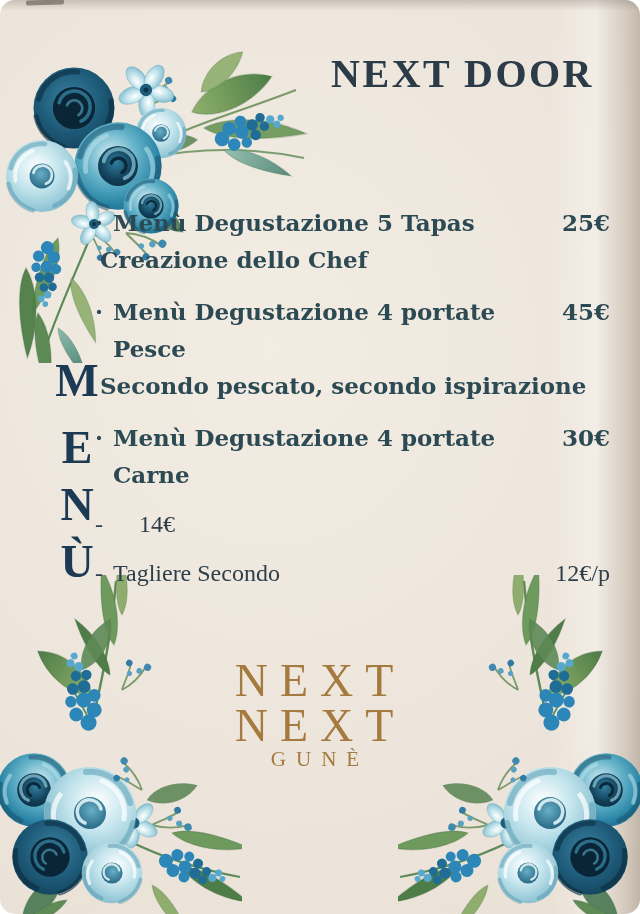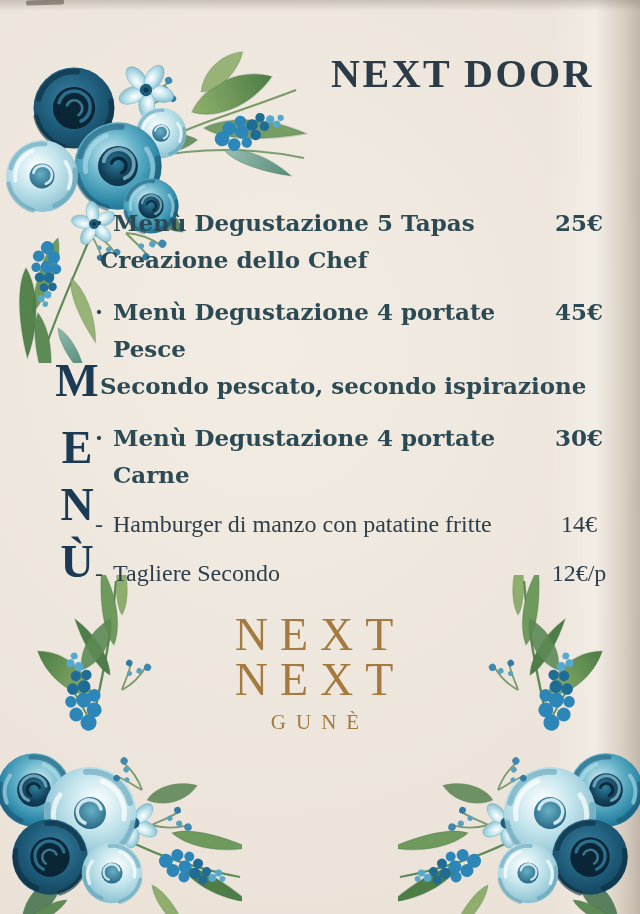--- a/index.html
+++ b/index.html
@@ -5,20 +5,21 @@
   html, body { margin: 0; padding: 0; }
   body {
     width: 640px; height: 914px; overflow: hidden;
     font-family: "DejaVu Serif", serif;
   }
   .page {
     position: relative; width: 640px; height: 914px; overflow: hidden;
     background:
       linear-gradient(90deg, rgba(255,255,255,0) 86%, rgba(255,255,255,0.30) 93%, rgba(134,116,95,0.20) 97.5%, rgba(104,88,70,0.32) 100%),
       radial-gradient(130% 100% at 42% 38%, #f2ece3 0%, #ece4da 55%, #e7ddd0 100%);
+    border-radius: 15px;
   }
   .top-edge {
     position: absolute; top: 0; left: 0; right: 0; height: 11px;
     background: linear-gradient(180deg, rgba(108,98,86,0.28), rgba(108,98,86,0));
     pointer-events: none;
   }
   .corner-mark {
     position: absolute; top: 0; left: 26px; width: 38px; height: 5px;
     background: #5f574d; opacity: 0.6; border-radius: 2px;
     transform: rotate(-2deg);
@@ -36,39 +37,39 @@
     font-weight: 700; font-size: 46px; color: #1c3a53;
   }
   .vmenu .vletter { display: block; line-height: 57px; }
   .vmenu .vletter:first-child { margin-bottom: 10px; }
   
   .menu { position: absolute; left: 95px; top: 204px; right: 30px; }
   .menu-item { margin: 0 0 15px 0; color: #2c4a53; }
   .mi-row { display: flex; align-items: baseline; }
   .mi-marker { flex: none; width: 18px; }
   .mi-name { flex: 1 1 auto; }
-  .mi-price { flex: none; width: 62px; text-align: center; white-space: nowrap; }
+  .mi-price { flex: none; width: 62px; text-align: right; white-space: nowrap; }
   .menu-item.bold {
     font-family: "DejaVu Serif", serif; font-weight: 700;
     font-size: 23px; line-height: 37px;
   }
   .menu-item.bold .mi-desc { margin-left: 5px; }
   .menu-item.regular {
     font-family: "Liberation Serif", serif; font-weight: 400;
     font-size: 24px; line-height: 32px; color: #2e3f4b;
     margin-top: 7px; margin-bottom: 17px;
   }
   
   .logo {
-    position: absolute; top: 612px; left: 0; width: 640px;
+    position: absolute; top: 658px; left: 0; width: 640px;
     text-align: center; color: #a57a3e;
     font-family: "Liberation Serif", serif; font-weight: 400;
   }
   .logo-line { display: block; font-size: 46px; line-height: 45px; letter-spacing: 12px; }
-  .logo-sub  { display: block; font-size: 21px; line-height: 22px; letter-spacing: 10px; margin-top: 9px; }
+  .logo-sub  { display: block; font-size: 21px; line-height: 22px; letter-spacing: 10px; }
   
   .floral { position: absolute; pointer-events: none; }
   .floral-tl { left: -4px; top: 28px; width: 320px; height: 335px; }
   .floral-bl { left: -8px; bottom: -6px; width: 250px; height: 345px; }
   .floral-br { right: -8px; bottom: -6px; width: 250px; height: 345px; }
 </style>
 </head>
 <body>
 
 <div class="page">
@@ -304,21 +305,20 @@
       <div class="mi-row">
         <span class="mi-marker">·</span>
         <span class="mi-name">Menù Degustazione 4 portate Carne</span>
         <span class="mi-price">30€</span>
       </div>
     </div>
 
     <div class="menu-item regular">
       <div class="mi-row">
         <span class="mi-marker">-</span>
-        <span class="mi-name">Hamburger di manzo con patatine fritte</span>
         <span class="mi-price">14€</span>
       </div>
     </div>
 
     <div class="menu-item regular">
       <div class="mi-row">
         <span class="mi-marker">-</span>
         <span class="mi-name">Tagliere Secondo</span>
         <span class="mi-price">12€/p</span>
       </div>

